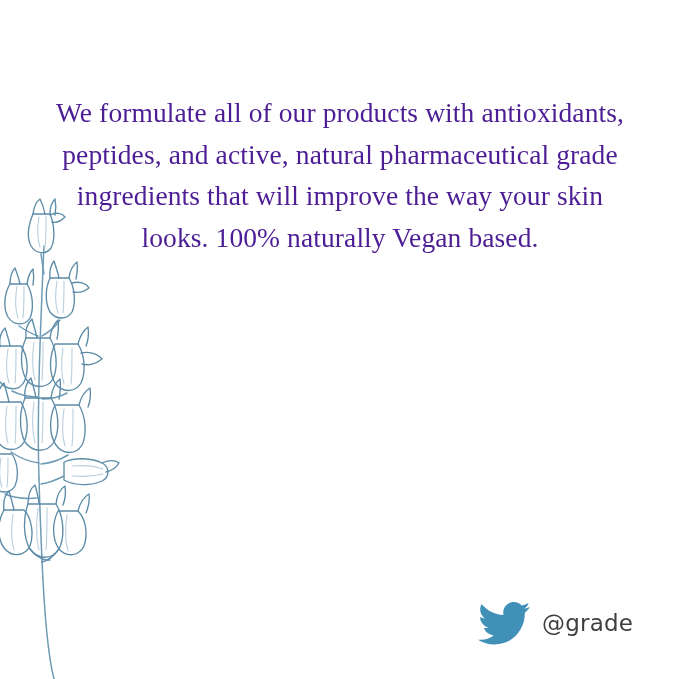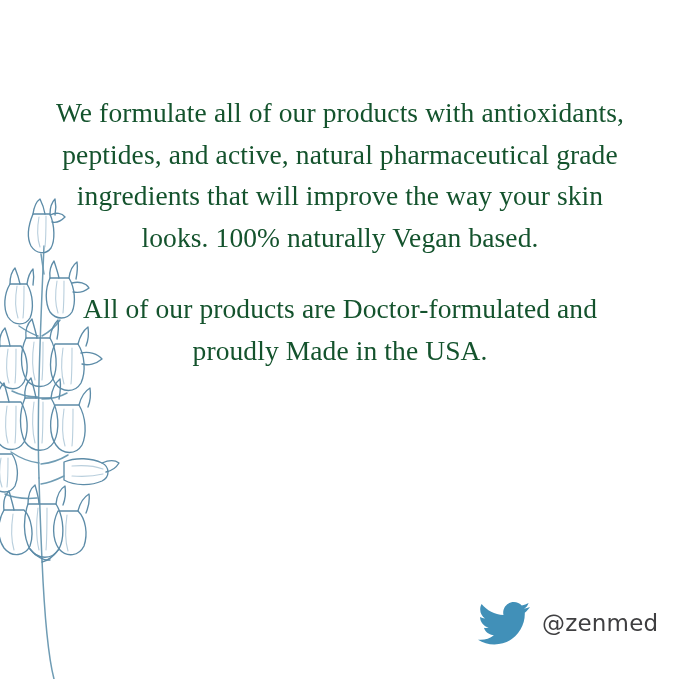--- a/index.html
+++ b/index.html
@@ -47,21 +47,21 @@
     stroke-linecap: round;
   }
 
   
   #copy {
     position: absolute;
     left: 46px;
     top: 92px;
     width: 588px;
     text-align: center;
-    color: #14532d;
+    color: #4c1d95;
     font-size: 27.5px;
     line-height: 41.5px;
     font-weight: 400;
     letter-spacing: .1px;
   }
   #copy p { margin: 0; }
   #copy .gap { height: 30px; }
 
   
   #handle {
@@ -179,24 +179,23 @@
       <path class="ln-soft" d="M75 329 C 73 343, 73 355, 76 365"></path>
 
       <path class="ln" d="M38 363 C 44 371, 53 375, 58 374"></path>
       <path class="ln" d="M67 363 C 61 371, 55 375, 50 376"></path>
     </svg>
   </div>
 
   <div id="copy">
     <p>We formulate all of our products with antioxidants, peptides, and active, natural pharmaceutical grade ingredients that will improve the way your skin looks. 100% naturally Vegan based.</p>
     <div class="gap"></div>
-    <p>All of our products are Doctor-formulated and proudly Made in the USA.</p>
     <div class="gap"></div>
   </div>
 
   <div id="handle">
     <svg id="bird" viewBox="0 0 52 44" xmlns="http://www.w3.org/2000/svg">
       <path fill="#4190b8" d="M52 6.1c-1.9.9-4 1.5-6.1 1.7 2.2-1.3 3.9-3.4 4.7-5.9-2.1 1.2-4.4 2.1-6.8 2.6C41.8 2.3 39 1 35.9 1c-5.9 0-10.7 4.8-10.7 10.7 0 .8.1 1.7.3 2.4C16.6 13.7 8.8 9.5 3.6 3.1c-.9 1.6-1.4 3.4-1.4 5.4 0 3.7 1.9 7 4.8 8.9-1.8-.1-3.4-.5-4.9-1.4v.1c0 5.2 3.7 9.5 8.6 10.5-.9.2-1.8.4-2.8.4-.7 0-1.4-.1-2-.2 1.4 4.2 5.3 7.3 10 7.4-3.7 2.9-8.3 4.6-13.3 4.6-.9 0-1.7 0-2.6-.1 4.8 3 10.4 4.8 16.4 4.8 19.6 0 30.4-16.3 30.4-30.4v-1.4C48.8 10.2 50.6 8.3 52 6.1z"></path>
     </svg>
-    <span id="handle-text">@zenmed</span>
+    <span id="handle-text">@grade</span>
   </div>
 
 </div>
 
 </body></html>

